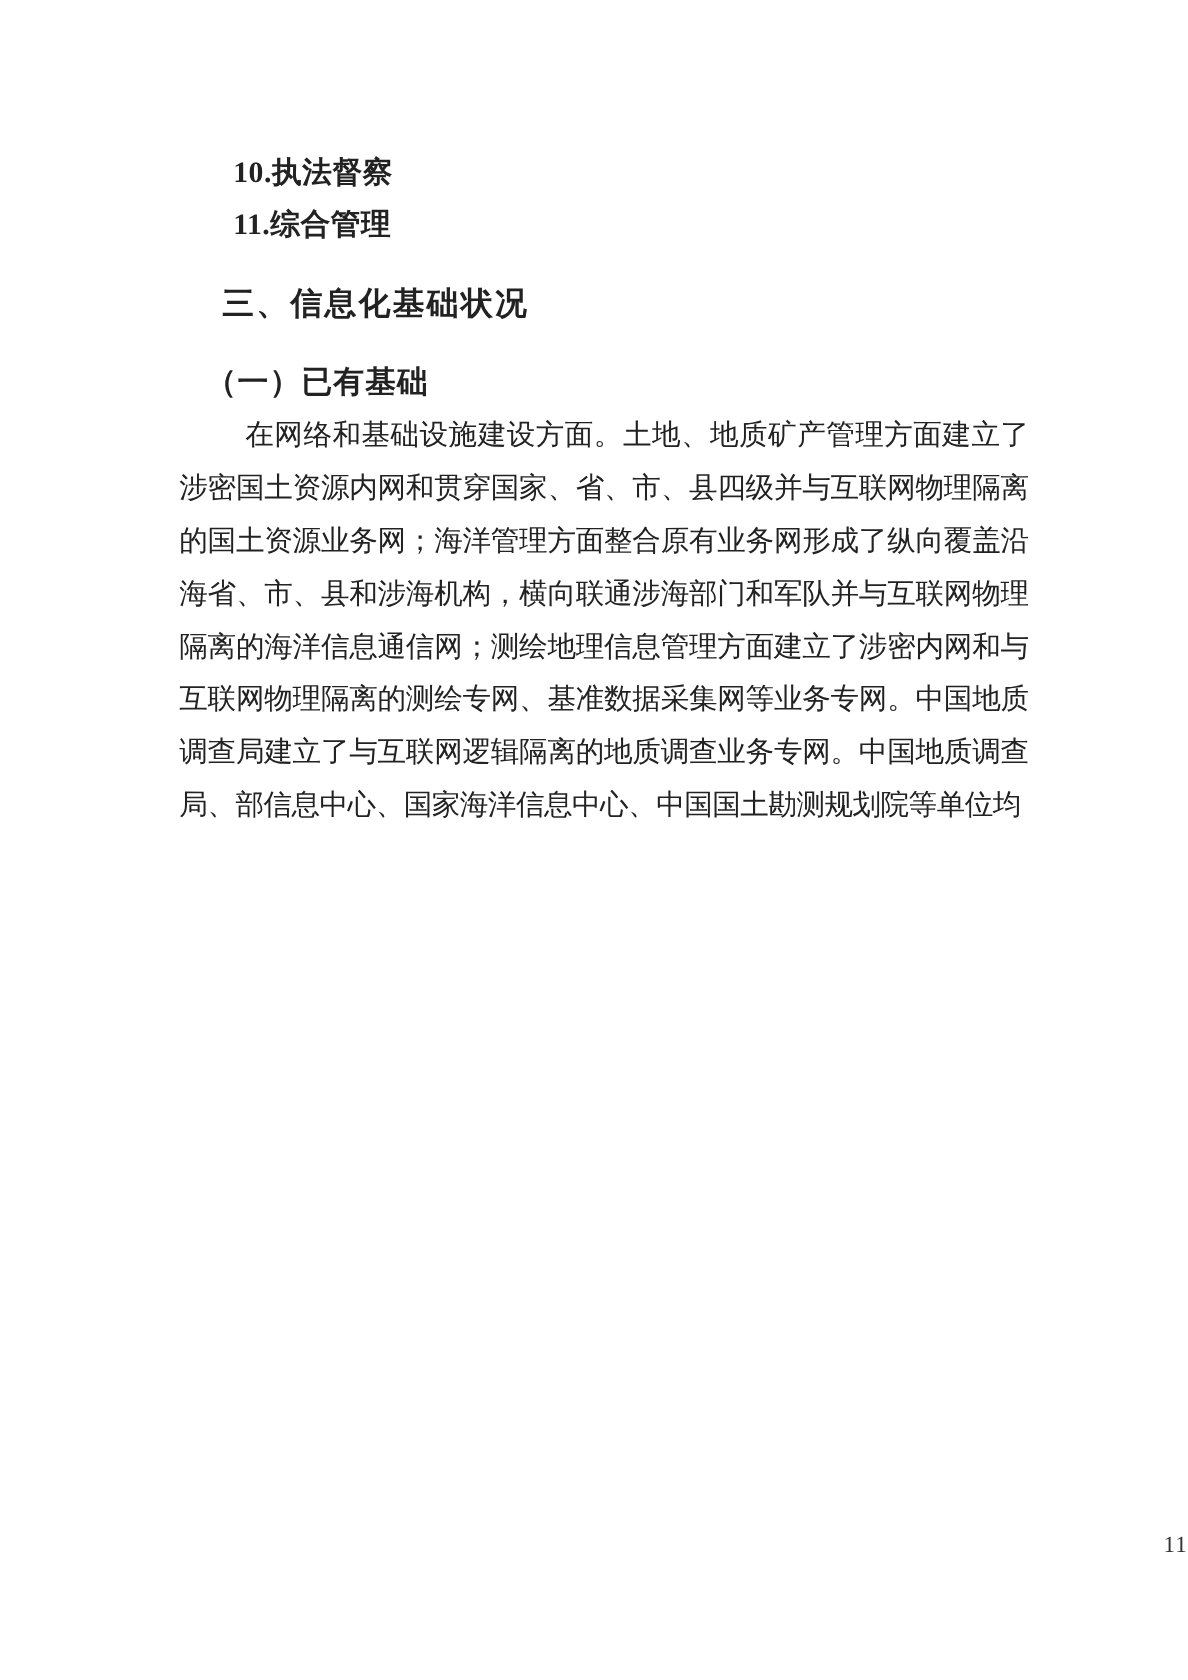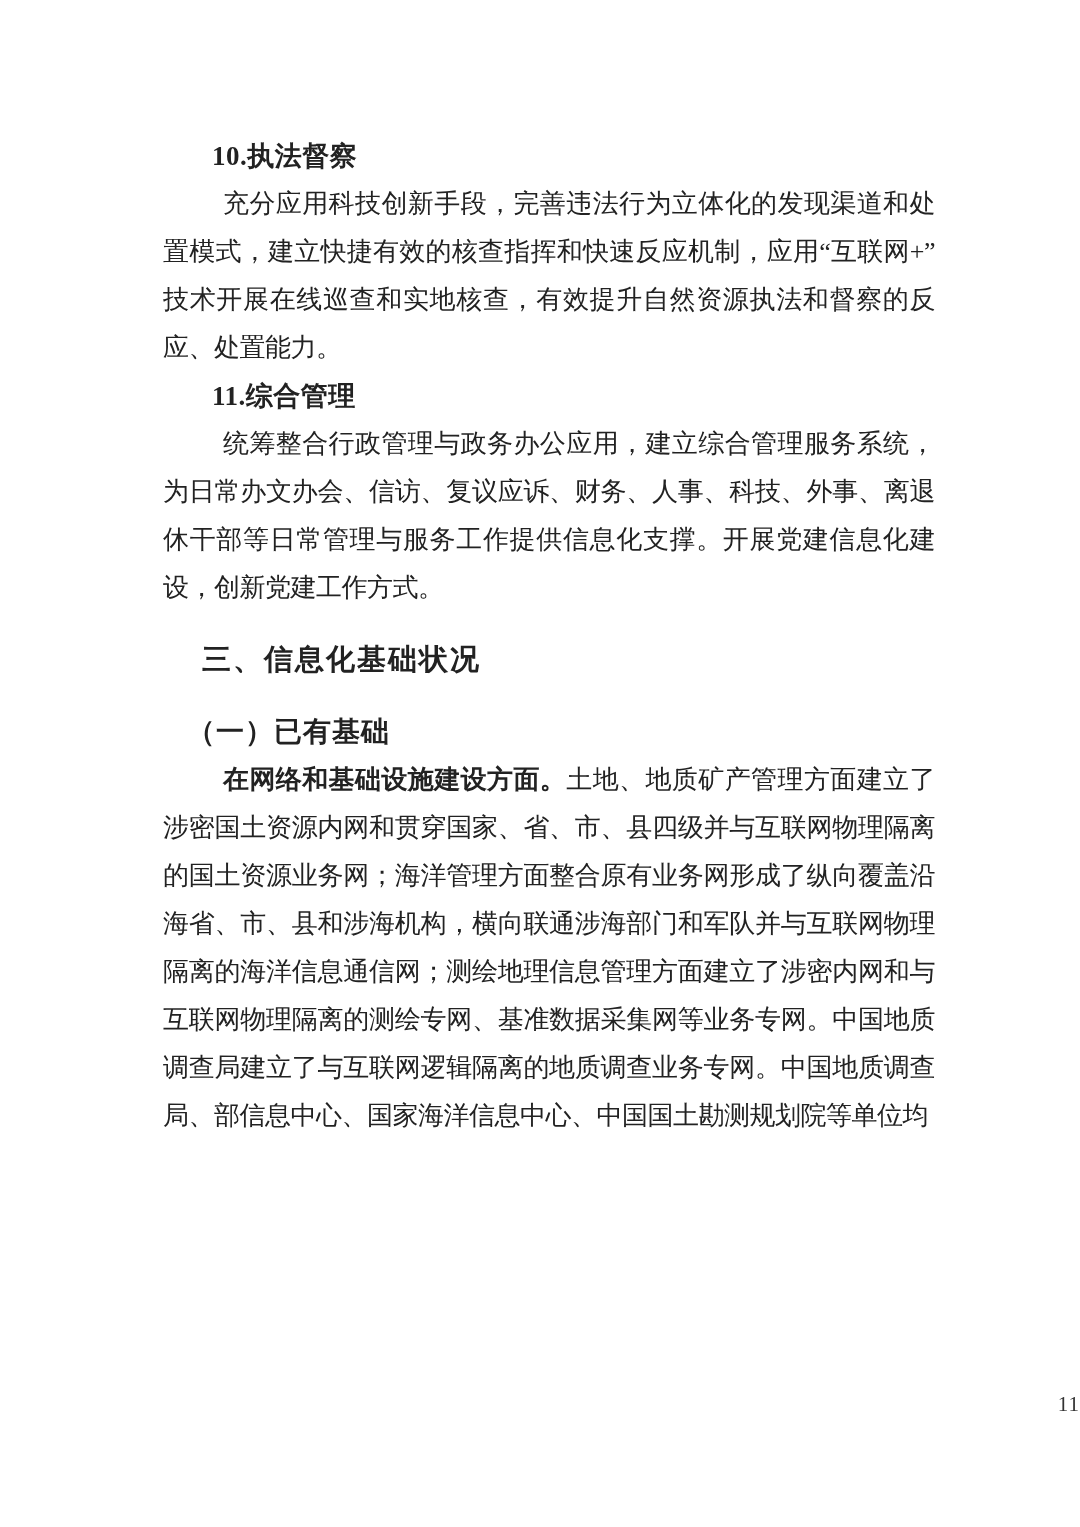--- a/index.html
+++ b/index.html
@@ -59,21 +59,21 @@
     font-weight: bold;
     line-height: 48px;
     margin: 22px 0 0 0;
     padding-left: 24px;
     letter-spacing: 1px;
   }
   p.first-after-heading {
     margin-top: 6px;
   }
   .bold-lead {
-    font-weight: bold;
+    font-weight: normal;
   }
   .page-number {
     position: absolute;
     left: 0;
     top: 1392px;
     width: 1080px;
     text-align: right;
     font-size: 21px;
     color: #333333;
     letter-spacing: 1px;
@@ -81,25 +81,23 @@
 </style>
 </head>
 <body>
 
 <div class="sheet">
 
   <div class="text-block">
 
     <h3 class="num-heading">10.执法督察</h3>
 
-    <p class="body-para">充分应用科技创新手段，完善违法行为立体化的发现渠道和处置模式，建立快捷有效的核查指挥和快速反应机制，应用“互联网+”技术开展在线巡查和实地核查，有效提升自然资源执法和督察的反应、处置能力。</p>
 
     <h3 class="num-heading">11.综合管理</h3>
 
-    <p class="body-para">统筹整合行政管理与政务办公应用，建立综合管理服务系统，为日常办文办会、信访、复议应诉、财务、人事、科技、外事、离退休干部等日常管理与服务工作提供信息化支撑。开展党建信息化建设，创新党建工作方式。</p>
 
     <h2 class="chapter-heading">三、信息化基础状况</h2>
 
     <h2 class="subsection-heading">（一）已有基础</h2>
 
 
     <p class="body-para"><b class="bold-lead">在网络和基础设施建设方面。</b><span>土地、地质矿产管理方面建立了涉密国土资源内网和贯穿国家、省、市、县四级并与互联网物理隔离的国土资源业务网；海洋管理方面整合原有业务网形成了纵向覆盖沿海省、市、县和涉海机构，横向联通涉海部门和军队并与互联网物理隔离的海洋信息通信网；测绘地理信息管理方面建立了涉密内网和与互联网物理隔离的测绘专网、基准数据采集网等业务专网。中国地质调查局建立了与互联网逻辑隔离的地质调查业务专网。中国地质调查局、部信息中心、国家海洋信息中心、中国国土勘测规划院等单位均</span></p>
 
   </div>
 

